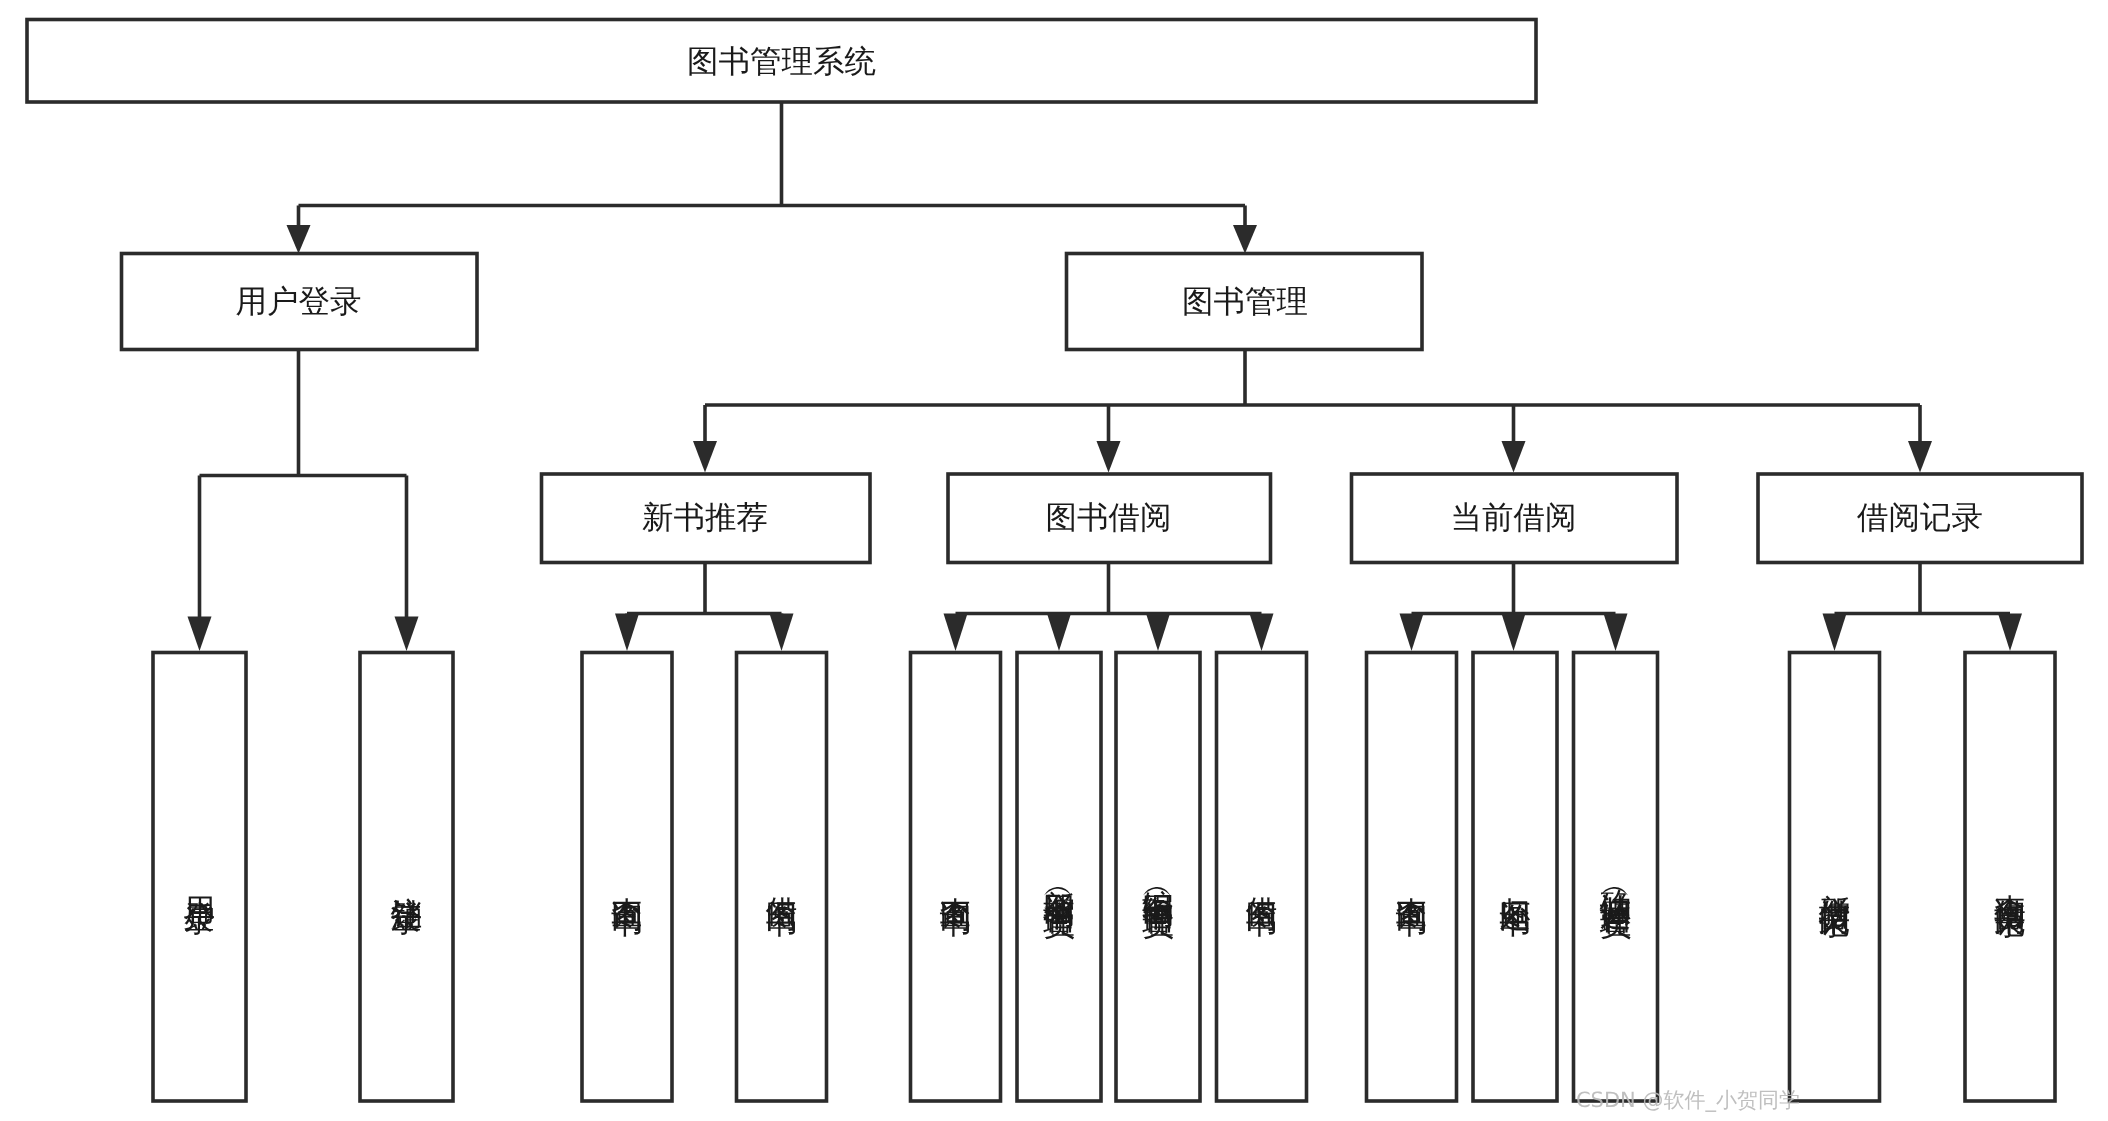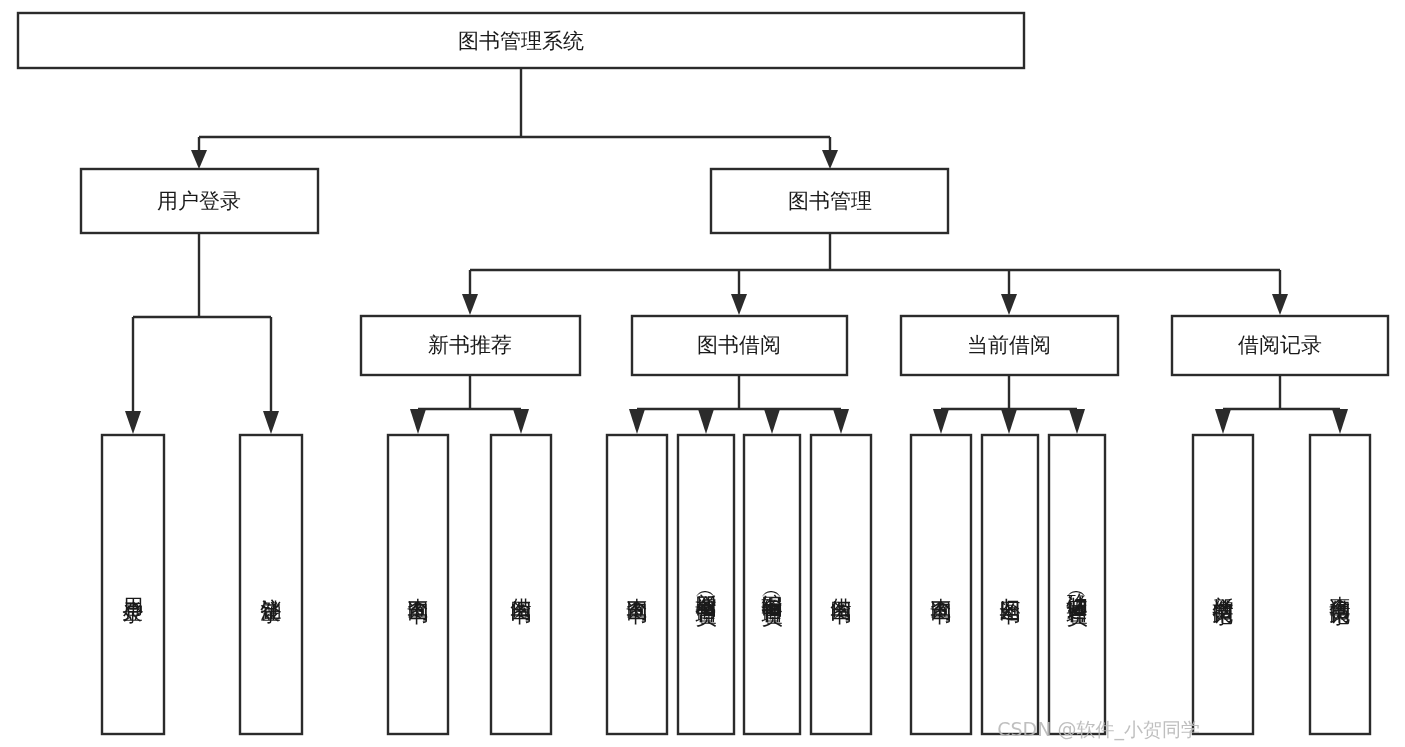--- a/index.html
+++ b/index.html
@@ -61,21 +61,21 @@
     align-items: center;
     justify-content: center;
     white-space: nowrap;
     pointer-events: none;
   }
   .watermark {
     position: absolute;
     right: 8px;
     bottom: 4px;
     font-family: "DejaVu Sans", "Liberation Sans", sans-serif;
-    font-size: 19px;
+    font-size: 14px;
     color: #b9b9b9;
     opacity: 0.9;
     white-space: nowrap;
   }
 </style>
 </head>
 <body>
 
 <div id="diagram-root">
 

